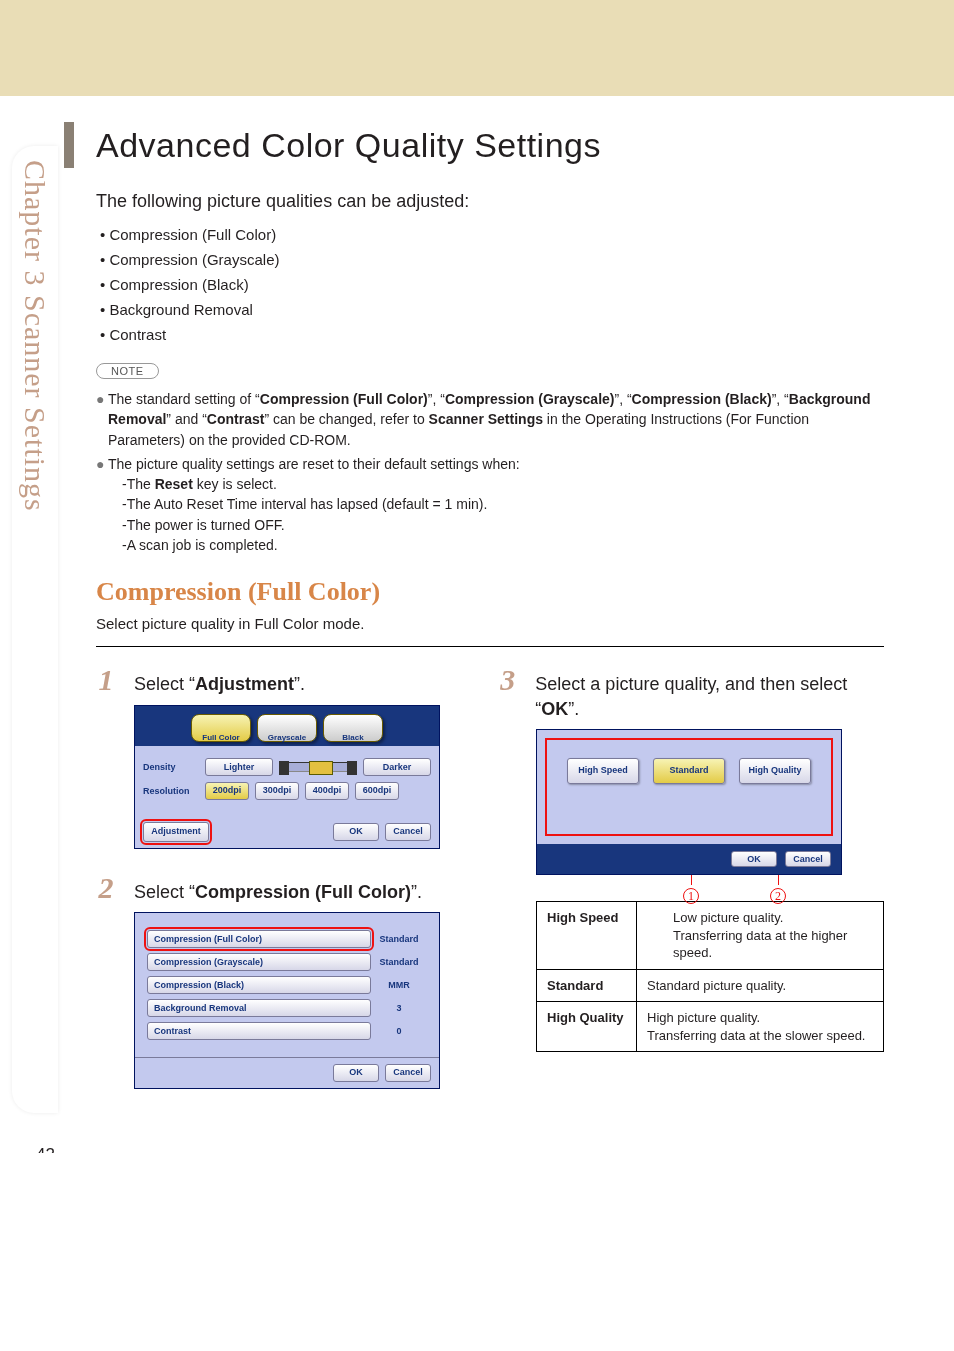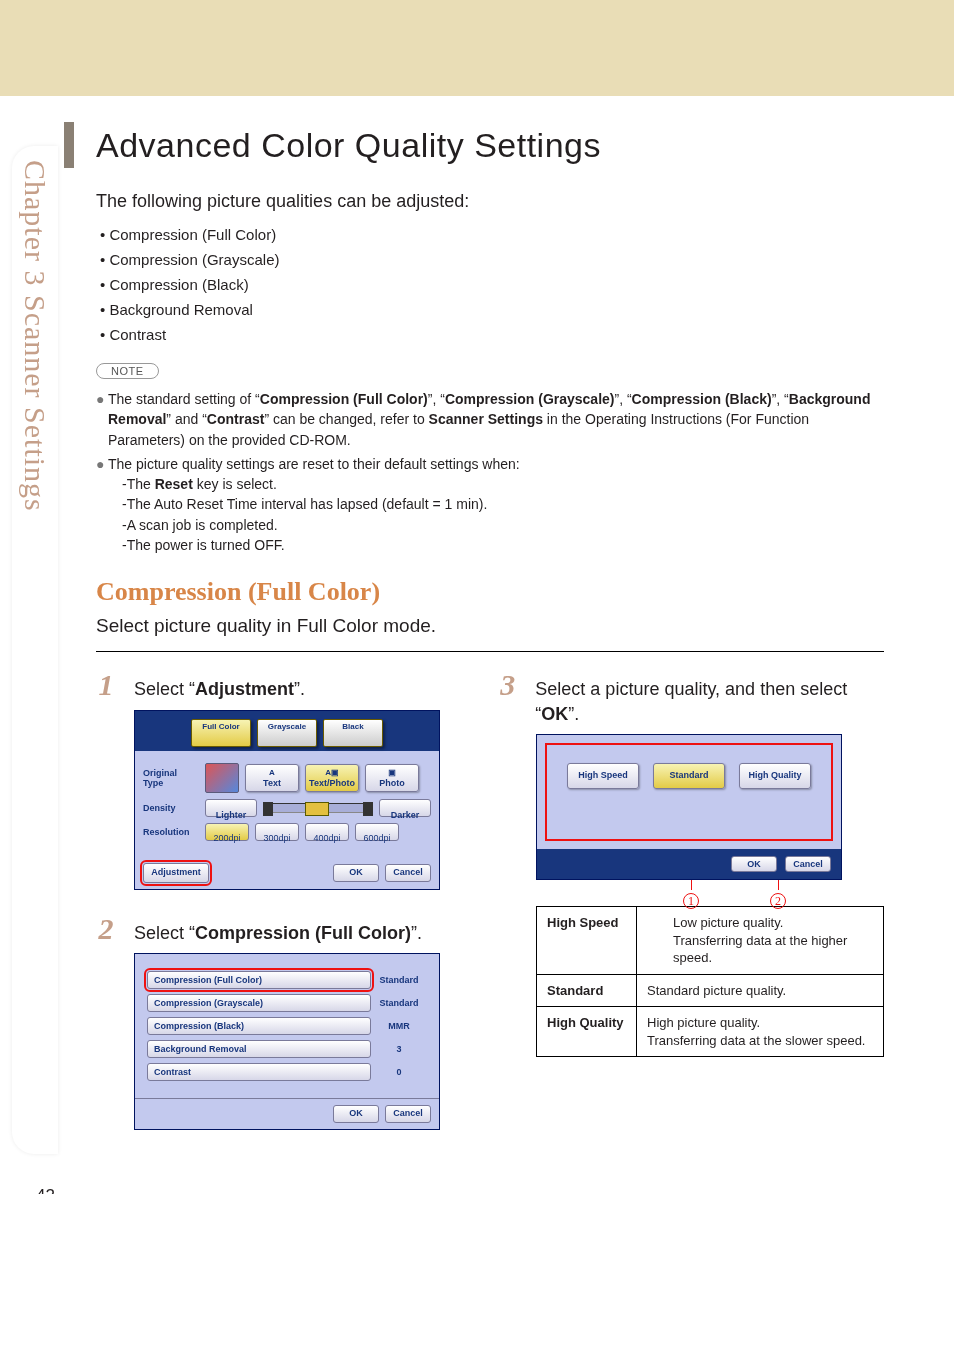--- a/index.html
+++ b/index.html
@@ -16,52 +16,52 @@
   ul.bullets { list-style: none; margin: 0 0 18px 4px; }
   ul.bullets li { font-size: 15px; margin: 8px 0; }
   ul.bullets li::before { content: "• "; }
   .note-badge { display:inline-block; border:1px solid #999; border-radius: 11px; padding: 1px 14px; font-size: 11px; letter-spacing: .5px; color:#555; margin-bottom:6px; }
   .note-list { margin-bottom: 22px; }
   .note-list .ni { display:flex; font-size: 14px; line-height: 1.45; margin: 4px 0; }
   .note-list .ni .dot { width: 12px; flex-shrink:0; color:#777; font-size:14px; }
   .note-list .ni .txt { flex:1; }
   .subline { margin-left: 14px; font-size:14px; line-height:1.45; }
   h2.section { color:#d88648; font-family: Georgia, 'Times New Roman', serif; font-size: 26px; font-weight: 700; margin: 10px 0 8px; }
-  .section-desc { font-size:19px; margin-bottom:14px; }
+  .section-desc { font-size:15px; margin-bottom:14px; }
   .divider { border:0; border-top:1px solid #000; margin: 10px 0 18px; }
   .cols { display:flex; gap: 44px; }
   .col { flex:1; position:relative; }
   .step { display:flex; align-items:baseline; gap:18px; margin-bottom:8px; }
   .stepnum { color:#c59f89; font-family: Georgia, serif; font-style: italic; font-weight: 700; font-size: 30px; line-height:1; width: 20px; text-align:center; }
   .steptext { font-size:18px; line-height:1.35; }
   b { font-weight:700; }
 
   
   .ss { margin-left: 38px; margin-bottom: 24px; }
   .ss1 { width: 306px; border:1px solid #00135f; background:#c3c9ee; font-size:9px; }
   .ss1 .blue { background:#18367d; padding:8px 6px 4px; display:flex; gap:6px; justify-content:center; }
-  .tab3d { width:60px; height:28px; background:linear-gradient(#f7f3b4,#e3cb46); border:1px solid #6a5b00; border-radius:2px; text-align:center; padding-top:2px; color:#18367d; font-weight:700; position:relative; box-shadow: 2px 2px 3px rgba(0,0,0,.4); }
+  .tab3d { width:60px; height:28px; background:linear-gradient(#f7f3b4,#e3cb46); border:1px solid #6a5b00; border-radius:8px; text-align:center; padding-top:18px; color:#18367d; font-weight:700; position:relative; box-shadow: 2px 2px 3px rgba(0,0,0,.4); }
   .tab3d .d1{ display:block; font-size:8px;}
   .tab3d.gray { background:linear-gradient(#fff,#ccc); }
   .tab3d .dot-fc { width:16px; height:6px; margin:0 auto 1px; background: linear-gradient(90deg,#d22,#d22 33%,#2a2 33%,#2a2 66%,#35d 66%); border-radius:2px; }
   .tab3d .dot-g { width:6px;height:6px;margin:0 auto 1px;background:#777;border-radius:50%;}
   .tab3d .dot-b { width:6px;height:6px;margin:0 auto 1px;background:#000;border-radius:50%;}
   .panel { padding:6px 8px 10px; }
   .row { display:flex; align-items:center; gap:6px; margin:6px 0; color:#18367d; }
   .lbl { width:56px; font-weight:700; }
   .thumb { width:34px; height:30px; border:1px solid #5a5a7a; background:linear-gradient(135deg,#d55,#58d); border-radius:2px; }
   .type-btn { width:54px; height:28px; background:linear-gradient(#fff,#d7d7e8); border:1px solid #7a7a9a; border-radius:3px; text-align:center; color:#18367d; font-weight:700; padding-top:3px; box-shadow:1px 1px 2px rgba(0,0,0,.3); }
   .type-btn.sel { background:linear-gradient(#f7f3b4,#e3cb46); }
   .type-btn .ic{ display:block; font-size:8px; margin-bottom:1px;}
-  .dens-btn { width:52px; height:18px; background:linear-gradient(#fff,#d7d7e8); border:1px solid #7a7a9a; border-radius:3px; text-align:center; padding-top:10px; color:#18367d; font-weight:700; }
+  .dens-btn { width:68px; height:18px; background:linear-gradient(#fff,#d7d7e8); border:1px solid #7a7a9a; border-radius:3px; text-align:center; padding-top:3px; color:#18367d; font-weight:700; }
   .slider { flex:1; height:10px; position:relative; background:#a8aed8; border:1px inset #888; }
   .slider .fill{ position:absolute; left:38%; top:-2px; width:24px; height:14px; background:#e3c040; border:1px solid #5a5a00;}
   .slider .arrL,.slider .arrR{ position:absolute; top:-2px; width:10px;height:14px;background:#333;}
   .slider .arrL{left:-1px;} .slider .arrR{right:-1px;}
-  .res-btn { width:44px; height:18px; background:linear-gradient(#fff,#d7d7e8); border:1px solid #7a7a9a; border-radius:3px; text-align:center; padding-top:9px; color:#18367d; font-weight:400; }
+  .res-btn { width:44px; height:18px; background:linear-gradient(#fff,#d7d7e8); border:1px solid #7a7a9a; border-radius:3px; text-align:center; padding-top:2px; color:#18367d; font-weight:700; }
   .res-btn.sel { background:linear-gradient(#f7f3b4,#e3cb46); }
   .footer-row { display:flex; justify-content:space-between; align-items:center; padding:6px 8px; }
   .adj-btn { width:66px; height:20px; background:linear-gradient(#fff,#d7d7e8); border:1px solid #7a7a9a; border-radius:3px; text-align:center; padding-top:3px; color:#18367d; font-weight:700; outline:2px solid #e11; outline-offset:1px; }
   .okc { display:flex; gap:6px; }
   .okc .b { width:46px; height:18px; background:linear-gradient(#fff,#d7d7e8); border:1px solid #7a7a9a; border-radius:3px; text-align:center; padding-top:2px; color:#18367d; font-weight:700;}
 
   
   .ss2 { width:306px; border:1px solid #00135f; background:#c3c9ee; font-size:9px; }
   .list { padding:12px 12px 4px; }
   .li { display:flex; align-items:center; margin:5px 0; }
@@ -123,22 +123,22 @@
       <div class="txt">
         <span>The standard setting of “</span><b>Compression (Full Color)</b><span>”, “</span><b>Compression (Grayscale)</b><span>”, “</span><b>Compression (Black)</b><span>”, “</span><b>Background Removal</b><span>” and “</span><b>Contrast</b><span>” can be changed, refer to </span><b>Scanner Settings</b><span> in the Operating Instructions (For Function Parameters) on the provided CD-ROM.</span>
       </div>
     </div>
     <div class="ni">
       <div class="dot">●</div>
       <div class="txt">
         <span>The picture quality settings are reset to their default settings when:</span>
         <div class="subline"><span>-The </span><b>Reset</b><span> key is select.</span></div>
         <div class="subline">-The Auto Reset Time interval has lapsed (default = 1 min).</div>
+        <div class="subline">-The power is turned OFF.</div>
         <div class="subline">-A scan job is completed.</div>
-        <div class="subline">-The power is turned OFF.</div>
       </div>
     </div>
   </div>
 
   <h2 class="section">Compression (Full Color)</h2>
   <p class="section-desc">Select picture quality in Full Color mode.</p>
   <hr class="divider">
 
   <div class="cols">
 
@@ -152,27 +152,20 @@
       </div>
 
       <div class="ss">
         <div class="ss1">
           <div class="blue">
             <div class="tab3d"><span class="dot-fc"></span><span class="d1">Full Color</span></div>
             <div class="tab3d gray"><span class="dot-g"></span><span class="d1">Grayscale</span></div>
             <div class="tab3d gray"><span class="dot-b"></span><span class="d1">Black</span></div>
           </div>
           <div class="panel">
-            <div class="row">
-              <div class="lbl">Original Type</div>
-              <div class="thumb"></div>
-              <div class="type-btn"><span class="ic">A</span><span>Text</span></div>
-              <div class="type-btn sel"><span class="ic">A▣</span><span>Text/Photo</span></div>
-              <div class="type-btn"><span class="ic">▣</span><span>Photo</span></div>
-            </div>
             <div class="row">
               <div class="lbl">Density</div>
               <div class="dens-btn">Lighter</div>
               <div class="slider">
                   <span class="arrL"></span>
                   <span class="fill"></span>
                   <span class="arrR"></span>
                 </div>
               <div class="dens-btn">Darker</div>
             </div>

